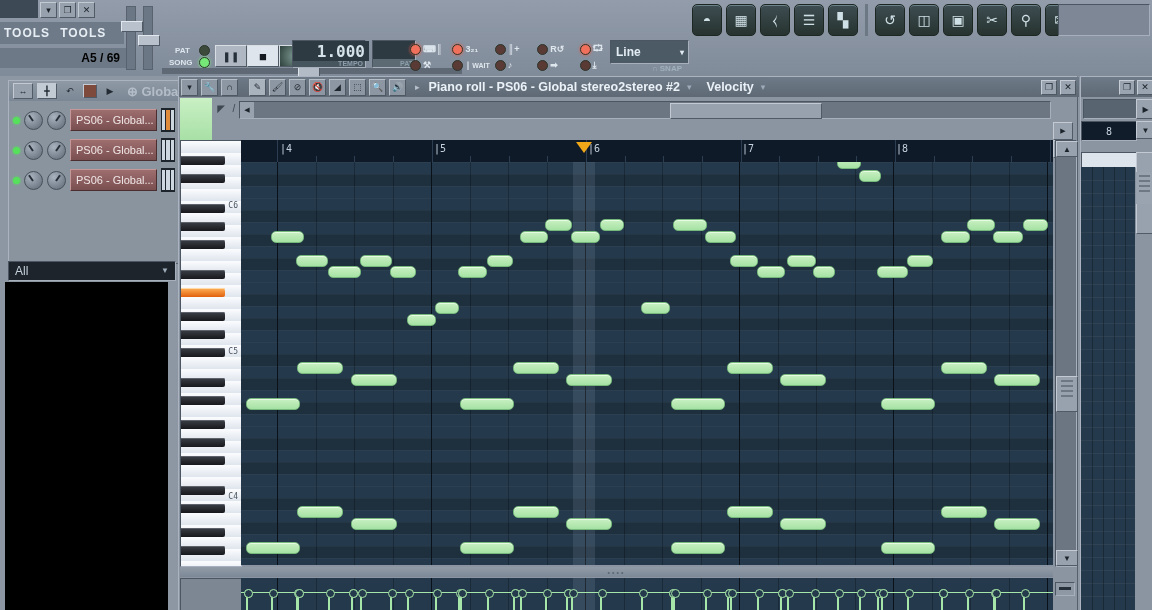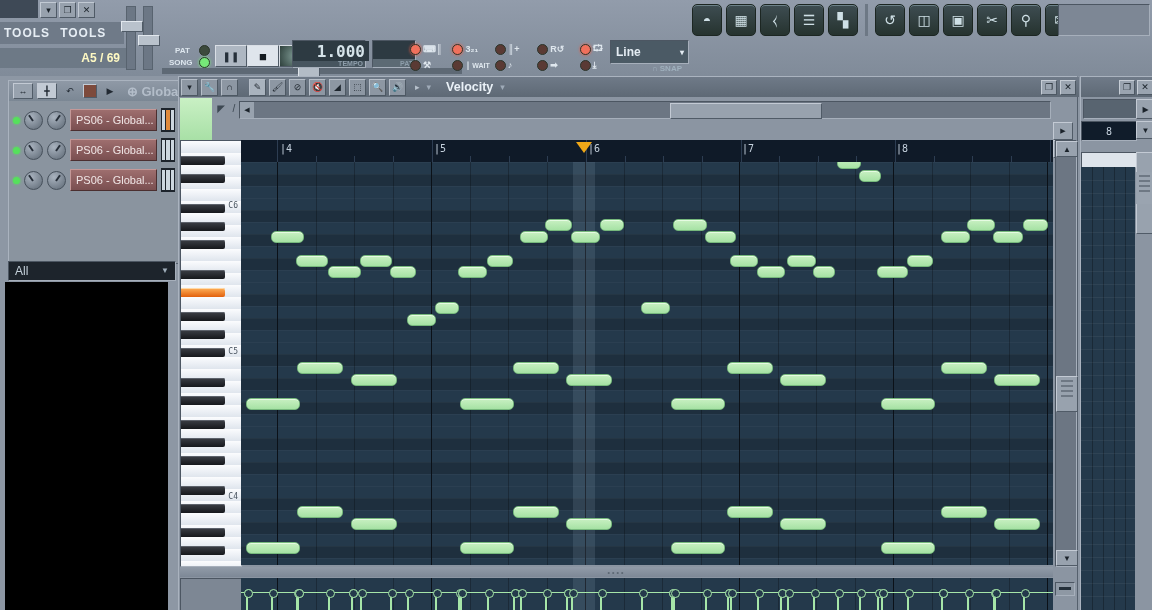--- a/index.html
+++ b/index.html
@@ -17,21 +17,21 @@
   
   #topbar{position:absolute;left:0;top:0;width:1152px;height:76px;
           background:linear-gradient(#929cab,#808b99);}
   #menu{position:absolute;left:0;top:22px;width:120px;height:22px;
         background:#6f7a88;display:flex;align-items:center;gap:10px;
         padding-left:4px;color:#e6edf4;font-weight:bold;font-size:12px;
         letter-spacing:1px;}
   #hintbar{position:absolute;left:0;top:48px;width:120px;height:20px;
            background:#6c7related;}
   #hintbar{background:#6d7986;display:flex;align-items:center;justify-content:flex-end;
-           padding-right:6px;color:#fef9c3;font-weight:bold;font-size:12px;}
+           padding-right:6px;color:#000000;font-weight:bold;font-size:12px;}
   #wbtns{position:absolute;left:40px;top:2px;display:flex;gap:2px;}
   #wbtns .wb{width:15px;height:14px;background:#97a1ad;
              border-top:1px solid #c2cad4;border-left:1px solid #c2cad4;
              border-right:1px solid #4f5a66;border-bottom:1px solid #4f5a66;
              display:flex;align-items:center;justify-content:center;
              font-size:9px;color:#1c242c;line-height:1;}
   #topleftbox{position:absolute;left:0;top:0;width:38px;height:18px;background:#3e4956;}
 
   .fader{position:absolute;width:8px;background:#6c7785;
          border:1px solid #58636f;}
@@ -409,20 +409,21 @@
       <div style="width:5px;"></div>
       <div class="pti" style="background:#a9b3be;">✎</div>
       <div class="pti">🖌</div>
       <div class="pti">⊘</div>
       <div class="pti">🔇</div>
       <div class="pti">◢</div>
       <div class="pti">⬚</div>
       <div class="pti">🔍</div>
       <div class="pti">🔊</div>
       <span style="margin-left:6px;color:#b8c2cd;font-size:9px;">▸</span>
+      <span id="prtitletext">Piano roll - PS06 - Global stereo2stereo #2</span>
       <span style="color:#9fabb8;margin-left:4px;font-size:9px;">▾</span>
       <span id="prveltext">Velocity</span>
       <span style="color:#9fabb8;margin-left:4px;font-size:9px;">▾</span>
       <span style="margin-left:auto;display:flex;gap:3px;padding-right:3px;">
         <span class="capbtn">❐</span>
         <span class="capbtn">✕</span>
       </span>
     </div>
 
     <div id="prhscroll">

